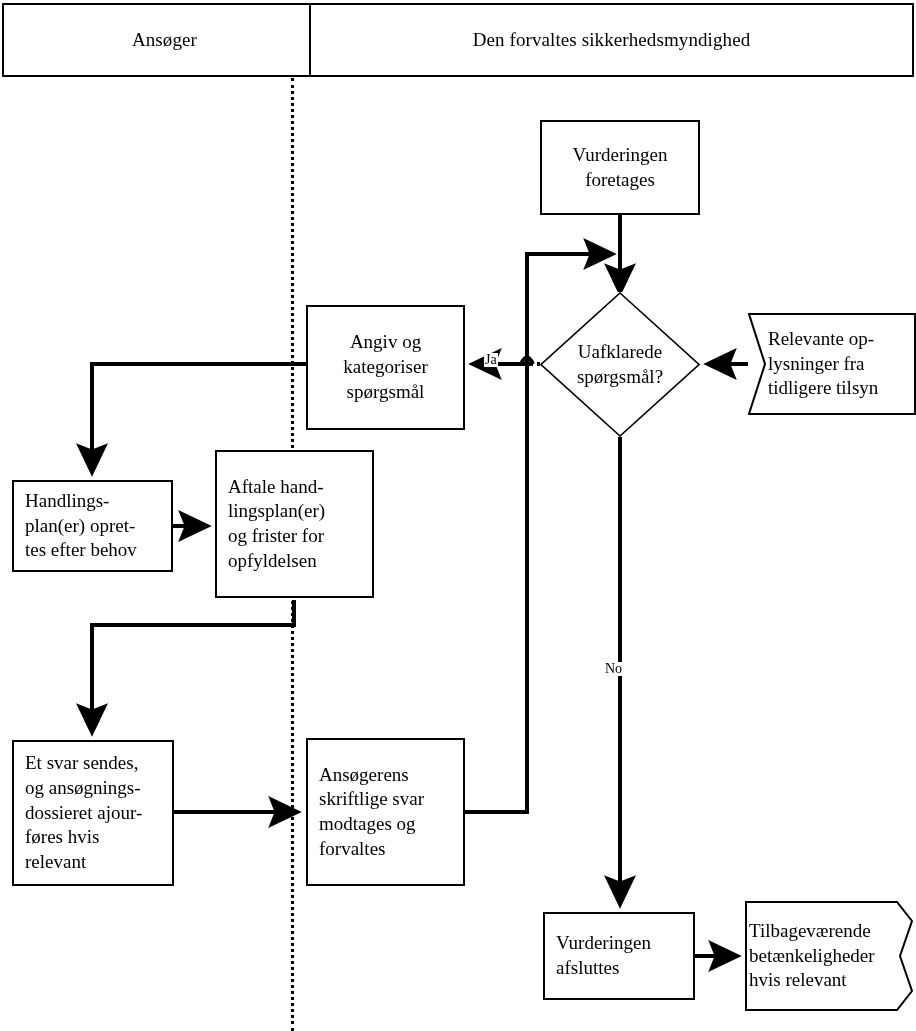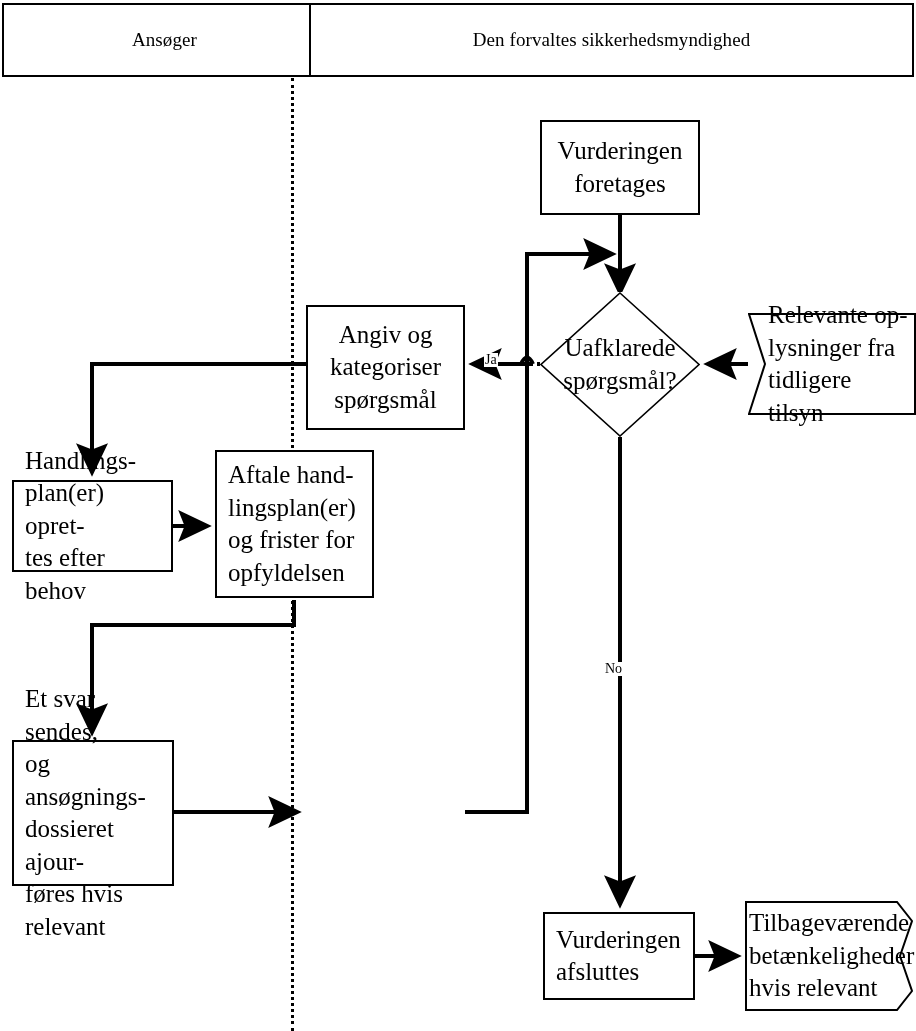--- a/index.html
+++ b/index.html
@@ -47,21 +47,21 @@
     height: 953px;
     border-left: 3px dotted #000;
   }
 
   
   .node {
     position: absolute;
     box-sizing: border-box;
     background: #ffffff;
     color: #000;
-    font-size: 25px;
+    font-size: 19px;
     line-height: 1.30;
   }
   .node.rect {
     border: 2px solid #000;
     display: flex;
     align-items: center;
   }
   .node.rect .txt { padding: 0 11px; width: 100%; }
   .node.rect.ctr .txt { text-align: center; padding: 0 6px; }
 
@@ -184,20 +184,23 @@
   </div>
 
   <div class="node rect" style="left:215px; top:450px; width:159px; height:148px;">
     <div class="txt">Aftale hand-<br>lingsplan(er)<br>og frister for<br>opfyldelsen</div>
   </div>
 
   <div class="node rect" style="left:12px; top:740px; width:162px; height:146px;">
     <div class="txt">Et svar sendes,<br>og ansøgnings-<br>dossieret ajour-<br>føres hvis relevant</div>
   </div>
 
+  <div class="node rect" style="left:306px; top:738px; width:159px; height:148px;">
+    <div class="txt">Ansøgerens<br>skriftlige svar<br>modtages og<br>forvaltes</div>
+  </div>
 
   <div class="node rect" style="left:543px; top:912px; width:152px; height:88px;">
     <div class="txt">Vurderingen<br>afsluttes</div>
   </div>
 
   <div class="node flag right-bulge" style="left:745px; top:901px; width:168px; height:110px; display:flex; align-items:center;">
     <svg class="fshape" viewBox="0 0 168 110" preserveAspectRatio="none">
       <path d="M1,1 L152,1 L167,20 L155,55 L167,90 L152,109 L1,109 Z" fill="#fff" stroke="#000" stroke-width="2"></path>
     </svg>
     <div class="txt">Tilbageværende<br>betænkeligheder<br>hvis relevant</div>

